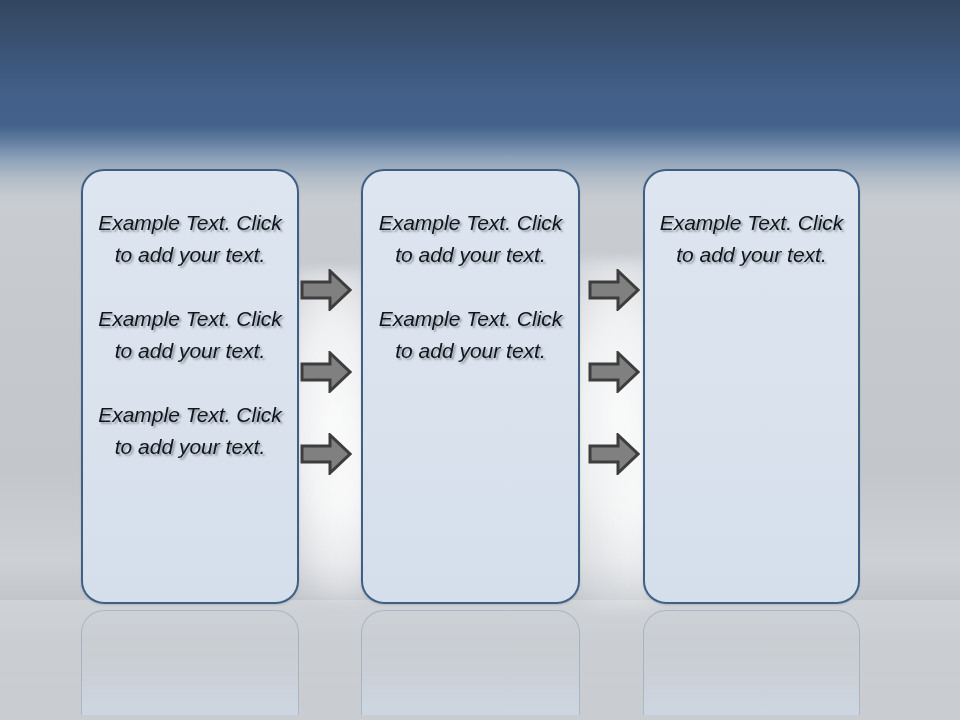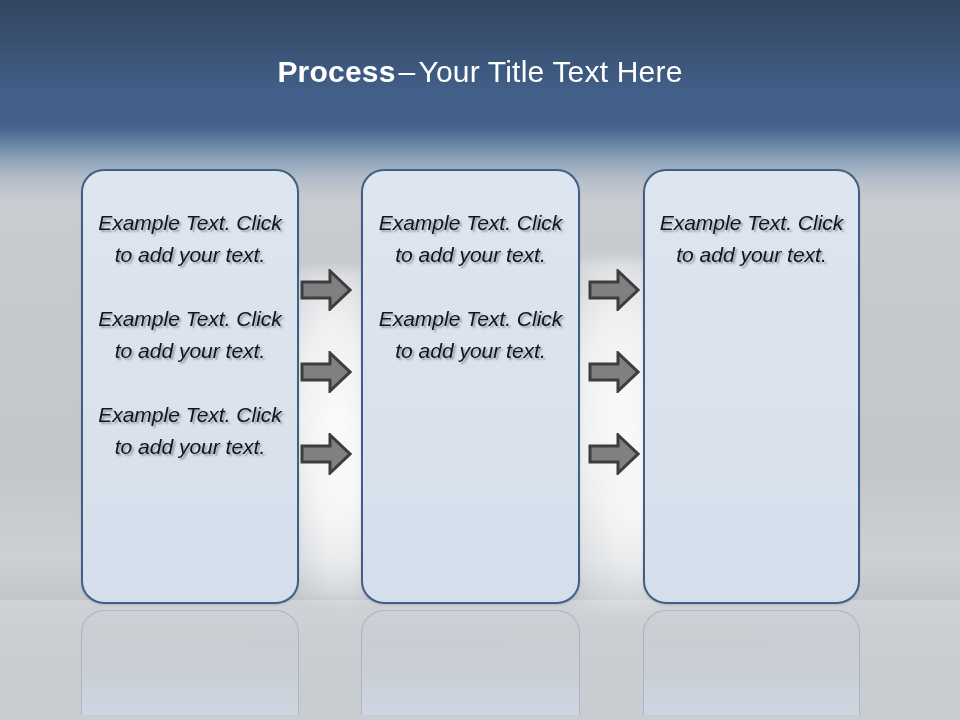--- a/index.html
+++ b/index.html
@@ -159,23 +159,20 @@
   <div class="bg-photo">
     <div class="blob blob-a"></div>
     <div class="blob blob-b"></div>
     <div class="blob blob-c"></div>
     <div class="blob blob-d"></div>
   </div>
   <div class="bg-floor"></div>
 
   <div class="header-fix"></div>
 
-  <div class="title">
-    <span class="t-bold">Process</span><span class="t-dash">–</span><span class="t-rest">Your Title Text Here</span>
-  </div>
 
   <div class="reflection" id="refl-1"></div>
   <div class="reflection" id="refl-2"></div>
   <div class="reflection" id="refl-3"></div>
 
   <div class="box" id="box-1">
     <div class="text-block">Example Text. Click  to add your text.</div>
     <div class="text-block">Example Text. Click  to add your text.</div>
     <div class="text-block">Example Text. Click  to add your text.</div>
   </div>

